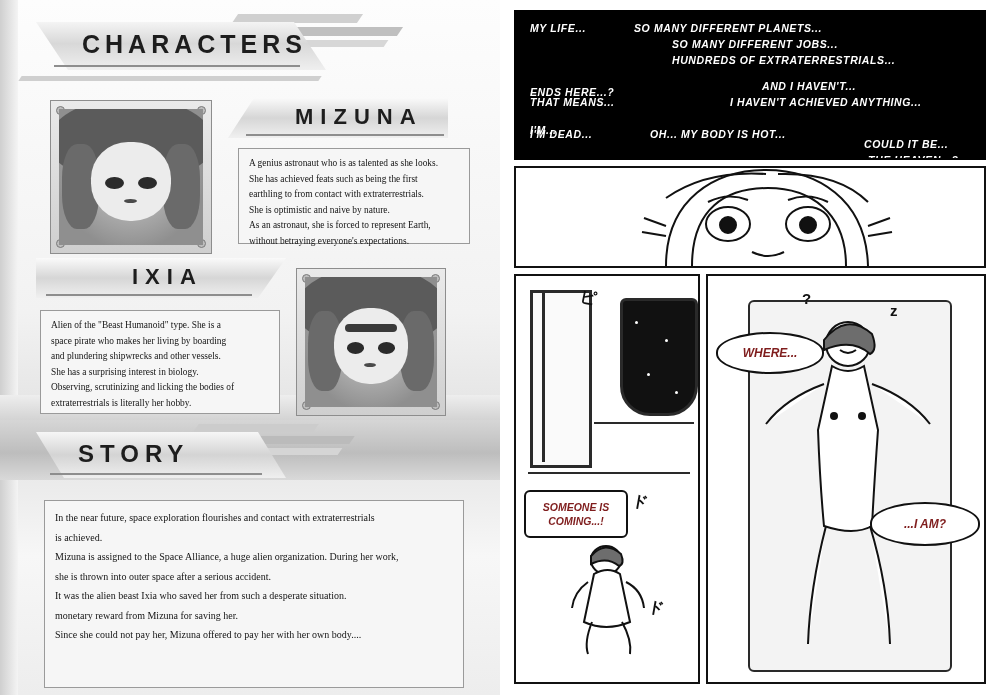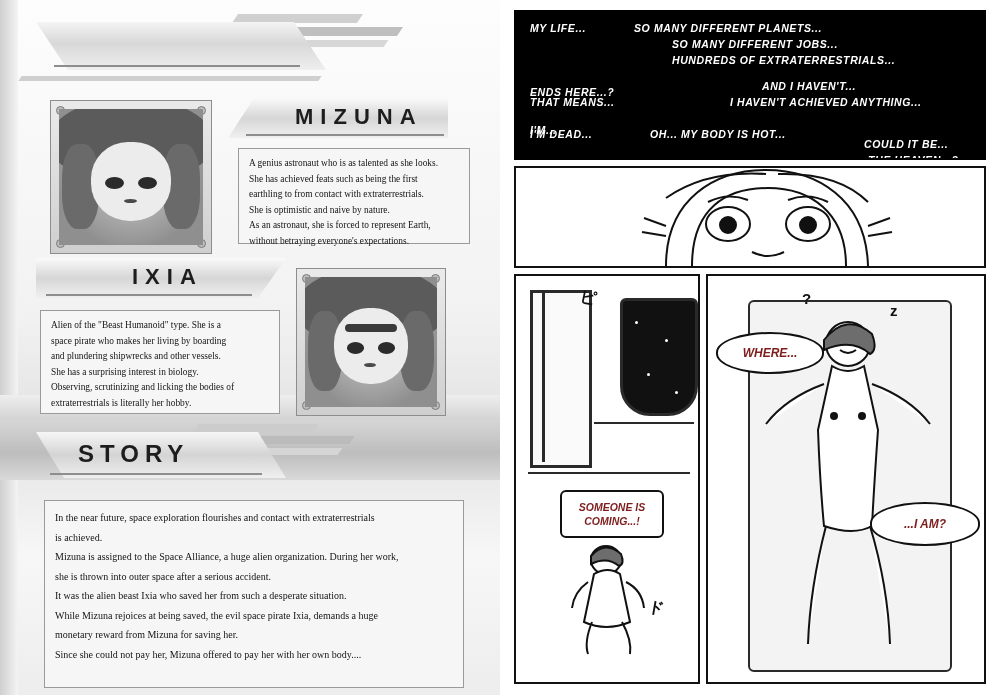--- a/index.html
+++ b/index.html
@@ -82,21 +82,21 @@
   .p-top{left:14px;top:10px;width:472px;height:150px;background:#000;border-color:#000;}
   .p-face{left:14px;top:166px;width:472px;height:102px;}
   .p-door{left:14px;top:274px;width:186px;height:410px;}
   .p-bed{left:206px;top:274px;width:280px;height:410px;}
 
   .narr{position:absolute;color:#fff;font-size:10.5px;font-style:italic;font-weight:bold;letter-spacing:.6px;font-family:"Liberation Sans",sans-serif;white-space:nowrap;}
 
   .bubble{position:absolute;background:#fff;border:2px solid #111;border-radius:50%/48%;display:flex;align-items:center;justify-content:center;text-align:center;box-sizing:border-box;}
   .bubble span{font-size:12px;font-weight:bold;font-style:italic;color:#7f1d1d;font-family:"Liberation Sans",sans-serif;line-height:14px;}
   .bubble.rect{border-radius:6px;}
-  .b-someone{left:22px;top:488px;width:104px;height:48px;border-radius:8px;margin-left:36px;}
+  .b-someone{left:22px;top:488px;width:104px;height:48px;border-radius:8px;}
   .b-someone span{font-size:10.5px;}
 
   .sfx{position:absolute;font-weight:bold;color:#111;font-family:"Liberation Sans",sans-serif;}
 
   
   .bedsheet{position:absolute;left:40px;top:24px;width:200px;height:368px;background:#f3f3f3;border:2px solid #2a2a2a;border-radius:6px;}
 
   .doorframe{position:absolute;left:14px;top:14px;width:56px;height:172px;border:3px solid #2a2a2a;background:#fafafa;}
   .doorline{position:absolute;left:26px;top:14px;width:3px;height:172px;background:#2a2a2a;}
   .window{position:absolute;left:104px;top:22px;width:72px;height:112px;background:#111;border:3px solid #2a2a2a;border-radius:6px 6px 30px 30px;}
@@ -114,20 +114,21 @@
     <div class="left-band"></div>
 
     <div class="deco1"></div>
     <div class="deco2"></div>
     <div class="deco3"></div>
     <div class="deco4"></div>
 
     <div class="banner hdr-characters">
       <div class="bg"></div>
       <div class="line"></div>
+      <div class="txt">CHARACTERS</div>
     </div>
 
     <div class="frame fr-mizuna">
       <div class="bolt" style="left:5px;top:5px;"></div>
       <div class="bolt" style="right:5px;top:5px;"></div>
       <div class="bolt" style="left:5px;bottom:5px;"></div>
       <div class="bolt" style="right:5px;bottom:5px;"></div>
       <div class="inner">
         <div class="face">
           <div class="hair"></div>
@@ -198,21 +199,20 @@
       <div class="line"></div>
       <div class="txt">STORY</div>
     </div>
 
     <div class="tp tp-story">
       <p>In the near future, space exploration flourishes and contact with extraterrestrials</p>
       <p>is achieved.</p>
       <p>Mizuna is assigned to the Space Alliance, a huge alien organization. During her work,</p>
       <p>she is thrown into outer space after a serious accident.</p>
       <p>It was the alien beast Ixia who saved her from such a desperate situation.</p>
-      <p>While Mizuna rejoices at being saved, the evil space pirate Ixia, demands a huge</p>
       <p>monetary reward from Mizuna for saving her.</p>
       <p>Since she could not pay her, Mizuna offered to pay her with her own body....</p>
     </div>
   </div>
 
   <div class="gutter"></div>
 
   <div class="right">
 
     <div class="panel p-top">

